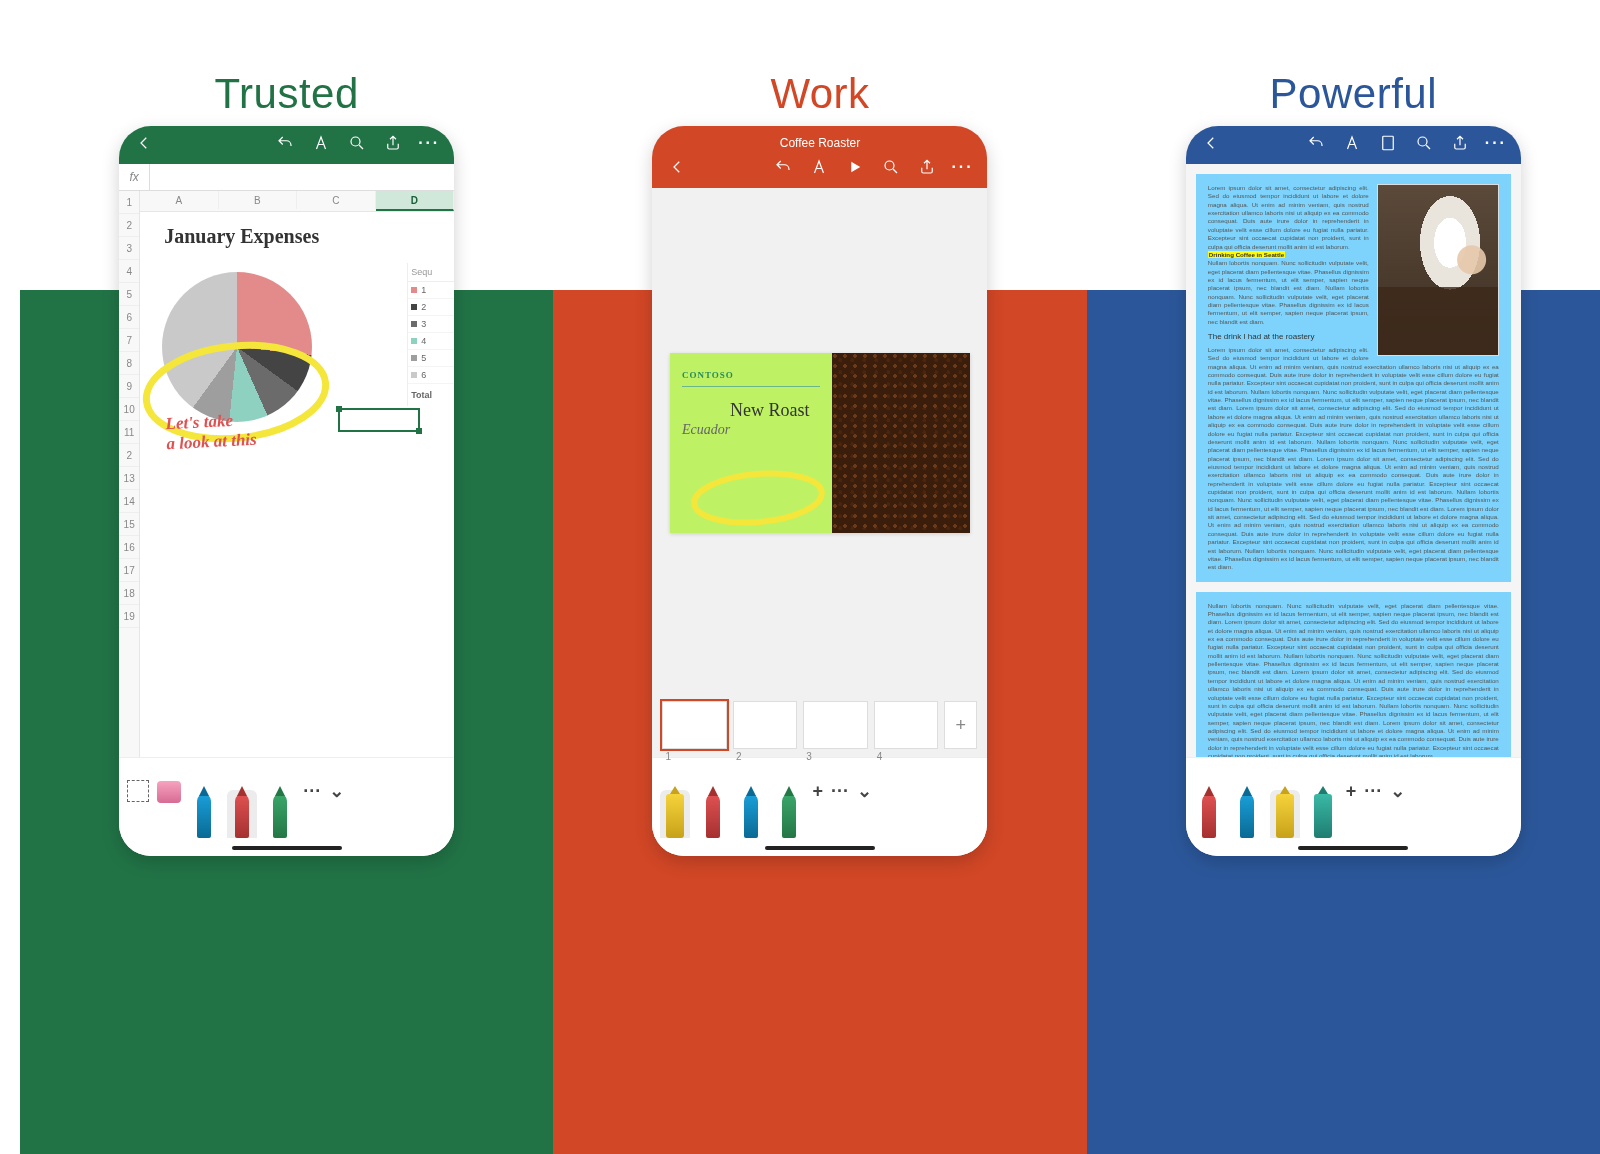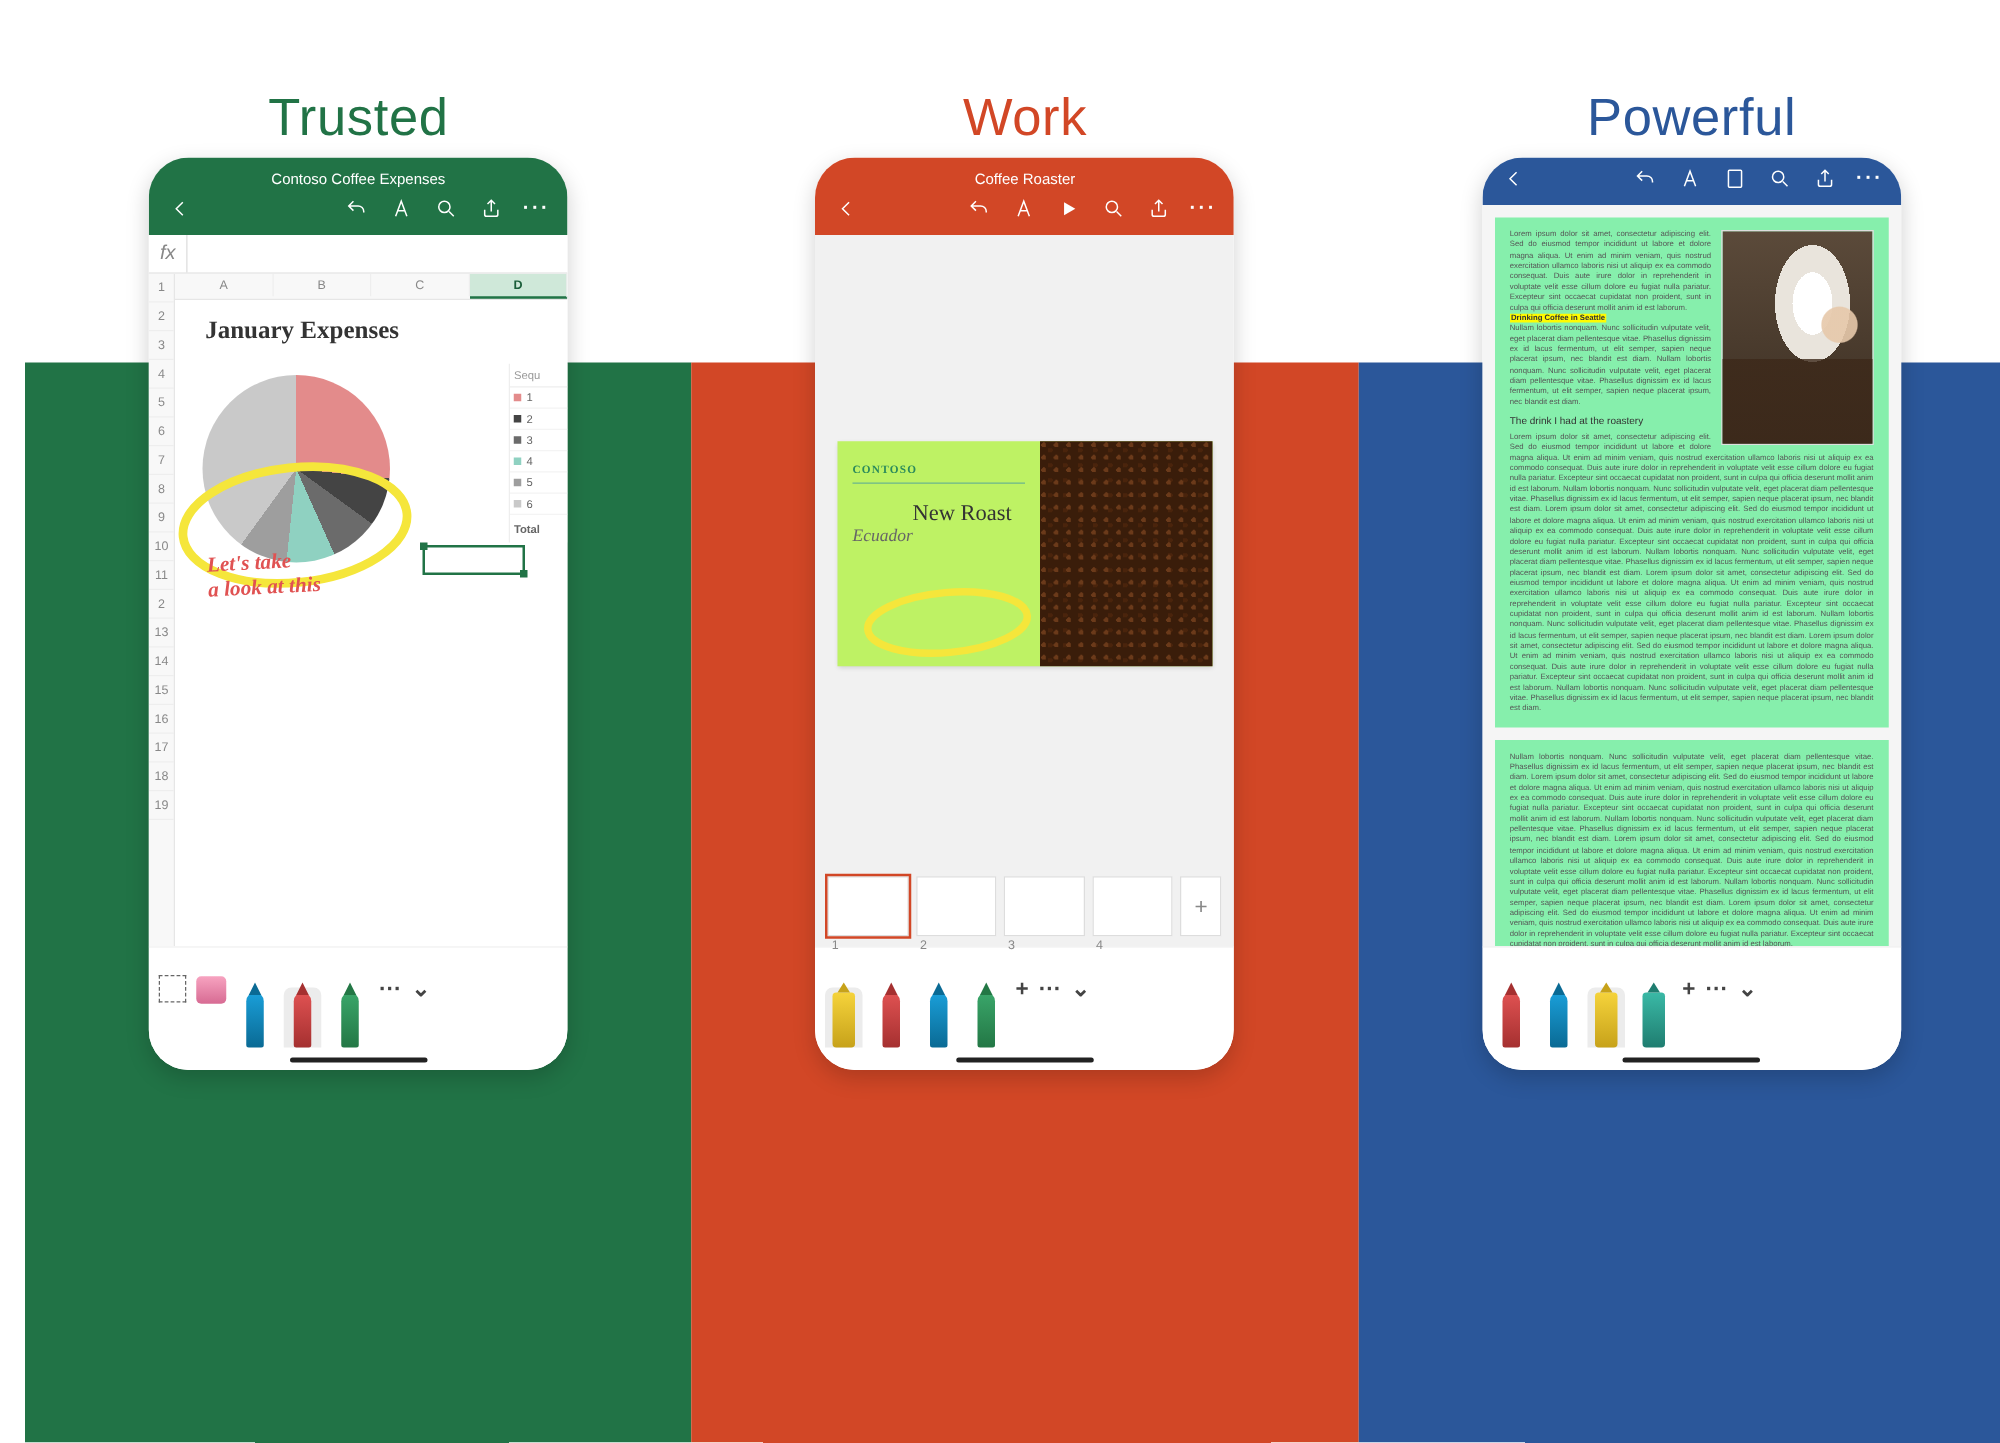--- a/index.html
+++ b/index.html
@@ -34,21 +34,21 @@
   .panel.ppt   .hdr{background:var(--ppt);}
   .panel.word  .hdr{background:var(--word);}
   .hdr-title{text-align:center;font-size:12px;padding:4px 0 6px;}
   .hdr-row{display:flex;align-items:center;justify-content:space-between;padding:0 4px 6px;}
   .hdr-row .grp{display:flex;gap:14px;align-items:center;}
   .tb-icon{width:22px;height:22px;display:inline-flex;align-items:center;justify-content:center;}
   .tb-icon svg{width:18px;height:18px;fill:none;stroke:#fff;stroke-width:1.6;}
   .tb-more{letter-spacing:2px;color:#fff;font-weight:bold;}
   
   
-  .fx-bar{display:flex;align-items:center;font-size:16px;color:#888;background:#fff;border-bottom:1px solid #ddd;}
+  .fx-bar{display:flex;align-items:center;font-size:12px;color:#888;background:#fff;border-bottom:1px solid #ddd;}
   .fx-label{width:30px;text-align:center;font-style:italic;border-right:1px solid #ddd;padding:6px 0;}
   .fx-input{flex:1;height:26px;}
   .sheet{flex:1;display:flex;font-size:10px;color:#888;background:#fff;position:relative;overflow:hidden;}
   .row-hdrs{width:20px;border-right:1px solid #e6e6e6;background:#f8f8f8;}
   .row-hdrs div{height:22px;border-bottom:1px solid #eee;display:flex;align-items:center;justify-content:center;}
   .col-area{flex:1;display:flex;flex-direction:column;}
   .col-hdrs{display:flex;background:#f8f8f8;border-bottom:1px solid #e6e6e6;}
   .col-hdrs div{flex:1;height:18px;border-right:1px solid #eee;display:flex;align-items:center;justify-content:center;}
   .col-hdrs div.sel{background:#cfe8d9;color:#1b5e3a;font-weight:600;border-bottom:2px solid var(--excel);}
   .chart-zone{position:relative;flex:1;}
@@ -100,21 +100,21 @@
   .slide-ctl{display:flex;justify-content:space-between;align-items:center;font-size:11px;color:#777;padding:6px 12px;}
   .notes-btn{display:flex;align-items:center;gap:4px;color:var(--ppt);}
   .thumbs{display:flex;gap:6px;padding:4px 10px 8px;}
   .thumb{position:relative;width:68px;height:46px;background:#fff;border:1px solid #ddd;}
   .thumb.active{outline:2px solid var(--ppt);}
   .thumb .n{position:absolute;bottom:-14px;left:2px;font-size:10px;color:#888;}
   .thumb.add{display:flex;align-items:center;justify-content:center;color:#888;font-size:18px;width:34px;}
   
   
   .doc{flex:1;background:#f5f5f5;overflow:hidden;padding:10px;display:flex;flex-direction:column;gap:10px;}
-  .pg{background:#86efac;padding:10px 12px;font-size:6.2px;line-height:1.35;color:#555;text-align:justify;}
+  .pg{background:#7dd3fc;padding:10px 12px;font-size:6.2px;line-height:1.35;color:#555;text-align:justify;}
   .pg .hl{background:#fffb00;padding:0 1px;font-weight:600;color:#333;}
   .pg .h2{font-size:8px;color:#333;margin:6px 0 3px;}
   .pg .photo{float:right;width:120px;height:170px;margin:0 0 4px 8px;background:
       radial-gradient(ellipse at 60% 34%,#fff 0 16px,#e9e4dc 16px 30px,transparent 30px),
       linear-gradient(#5b4a3a,#3b2e22);border:1px solid #ddd;}
   .pg .photo::after{content:"";display:block;width:100%;height:100%;background:
       radial-gradient(circle at 78% 44%,rgba(230,200,170,.9) 0 14px,transparent 15px),
       linear-gradient(transparent 60%,rgba(60,40,25,.8) 60%);}
   .circle-ink2{position:absolute;top:110px;left:16px;width:150px;height:70px;pointer-events:none;}
   
@@ -123,21 +123,20 @@
 <body>
 
 <div class="page">
  <div class="panels">
 
   <div class="panel excel">
     <div class="panel-title">Trusted</div>
     <div class="panel-bg"></div>
     <div class="phone">
       <div class="hdr">
-        <div class="hdr-title">Contoso Coffee Expenses</div>
         <div class="hdr-row">
           <div class="grp">
             <span class="tb-icon">
                   <svg viewBox="0 0 24 24">
                     <path d="M15 5l-7 7 7 7"></path>
                   </svg>
                 </span>
           </div>
           <div class="grp">
             <span class="tb-icon">

